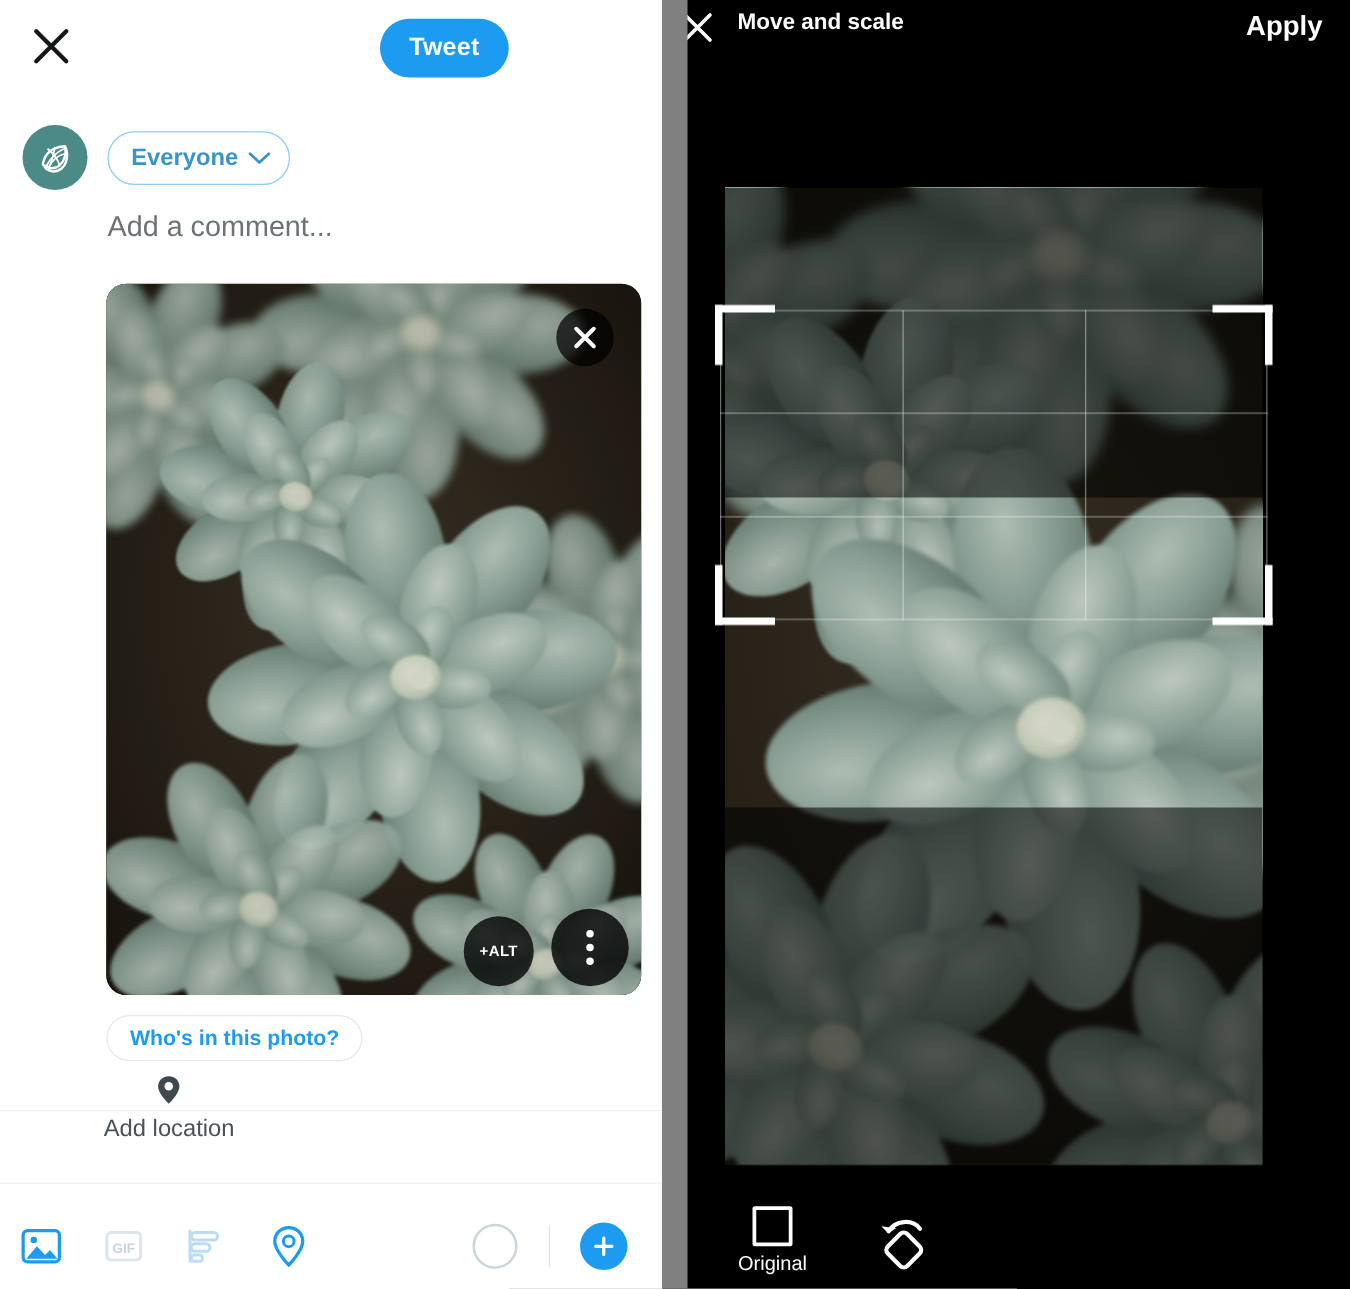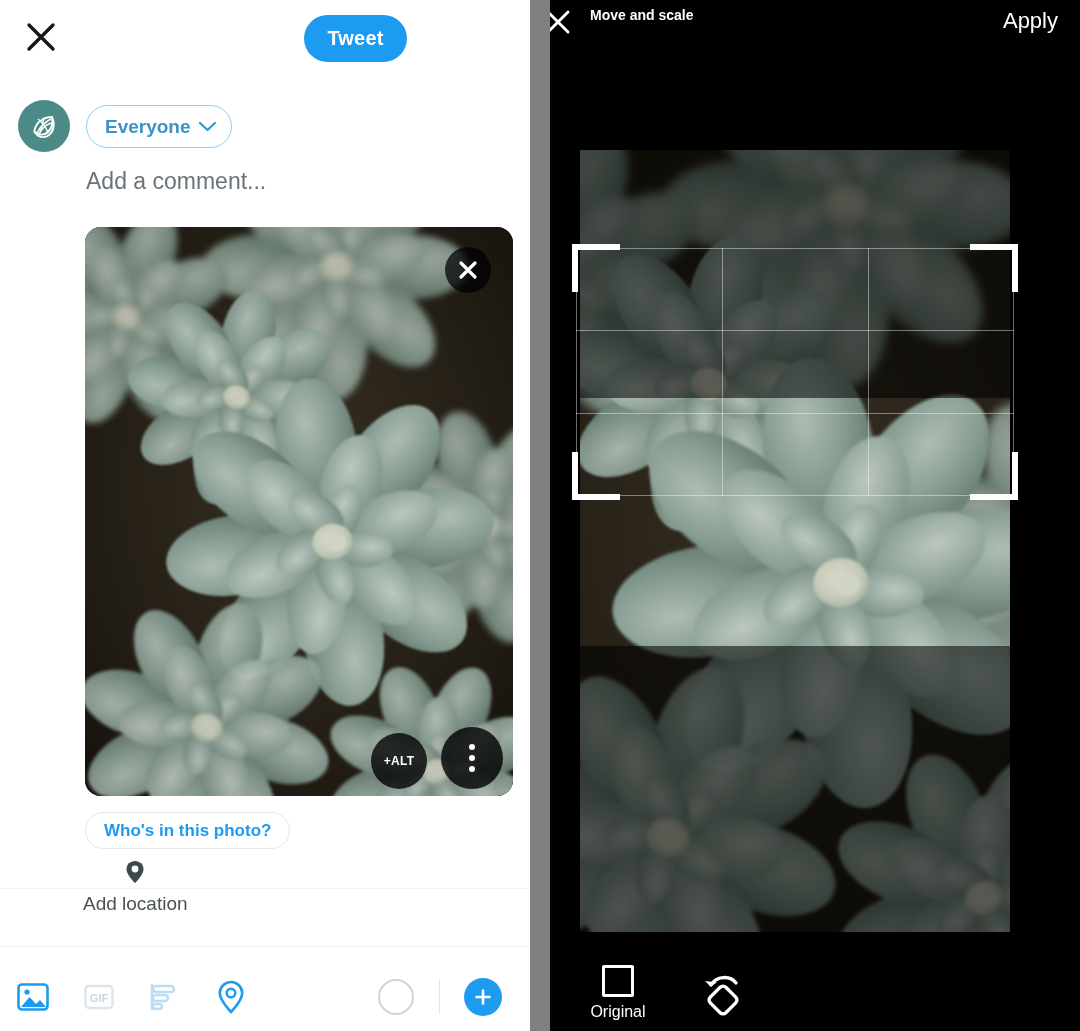--- a/index.html
+++ b/index.html
@@ -139,25 +139,25 @@
   .cropper{
     position:relative;
     width:550px;height:1031px;background:#000000;
     flex:0 0 550px;margin-left:0;
     overflow:hidden;
   }
   .crop-header{position:absolute;left:0;top:0;width:550px;height:44px;}
   .crop-close{position:absolute;left:14px;top:8px;width:28px;height:28px;cursor:pointer;}
   .crop-title{
     position:absolute;left:60px;top:7px;
-    color:#ffffff;font-size:14px;font-weight:bold;
+    color:#ffffff;font-size:18px;font-weight:bold;
   }
   .apply-btn{
     position:absolute;right:16px;top:7px;
-    color:#ffffff;font-size:22px;font-weight:normal;cursor:pointer;
+    color:#ffffff;font-size:22px;font-weight:bold;cursor:pointer;
     background:none;border:none;font-family:"Liberation Sans", sans-serif;
   }
 
   .crop-stage{
     position:absolute;left:50px;top:150px;width:430px;height:782px;
     overflow:hidden;background:#000;
   }
   .crop-stage .succ{position:absolute;inset:0;}
 
   .shade{position:absolute;background:rgba(0,0,0,.55);pointer-events:none;}

